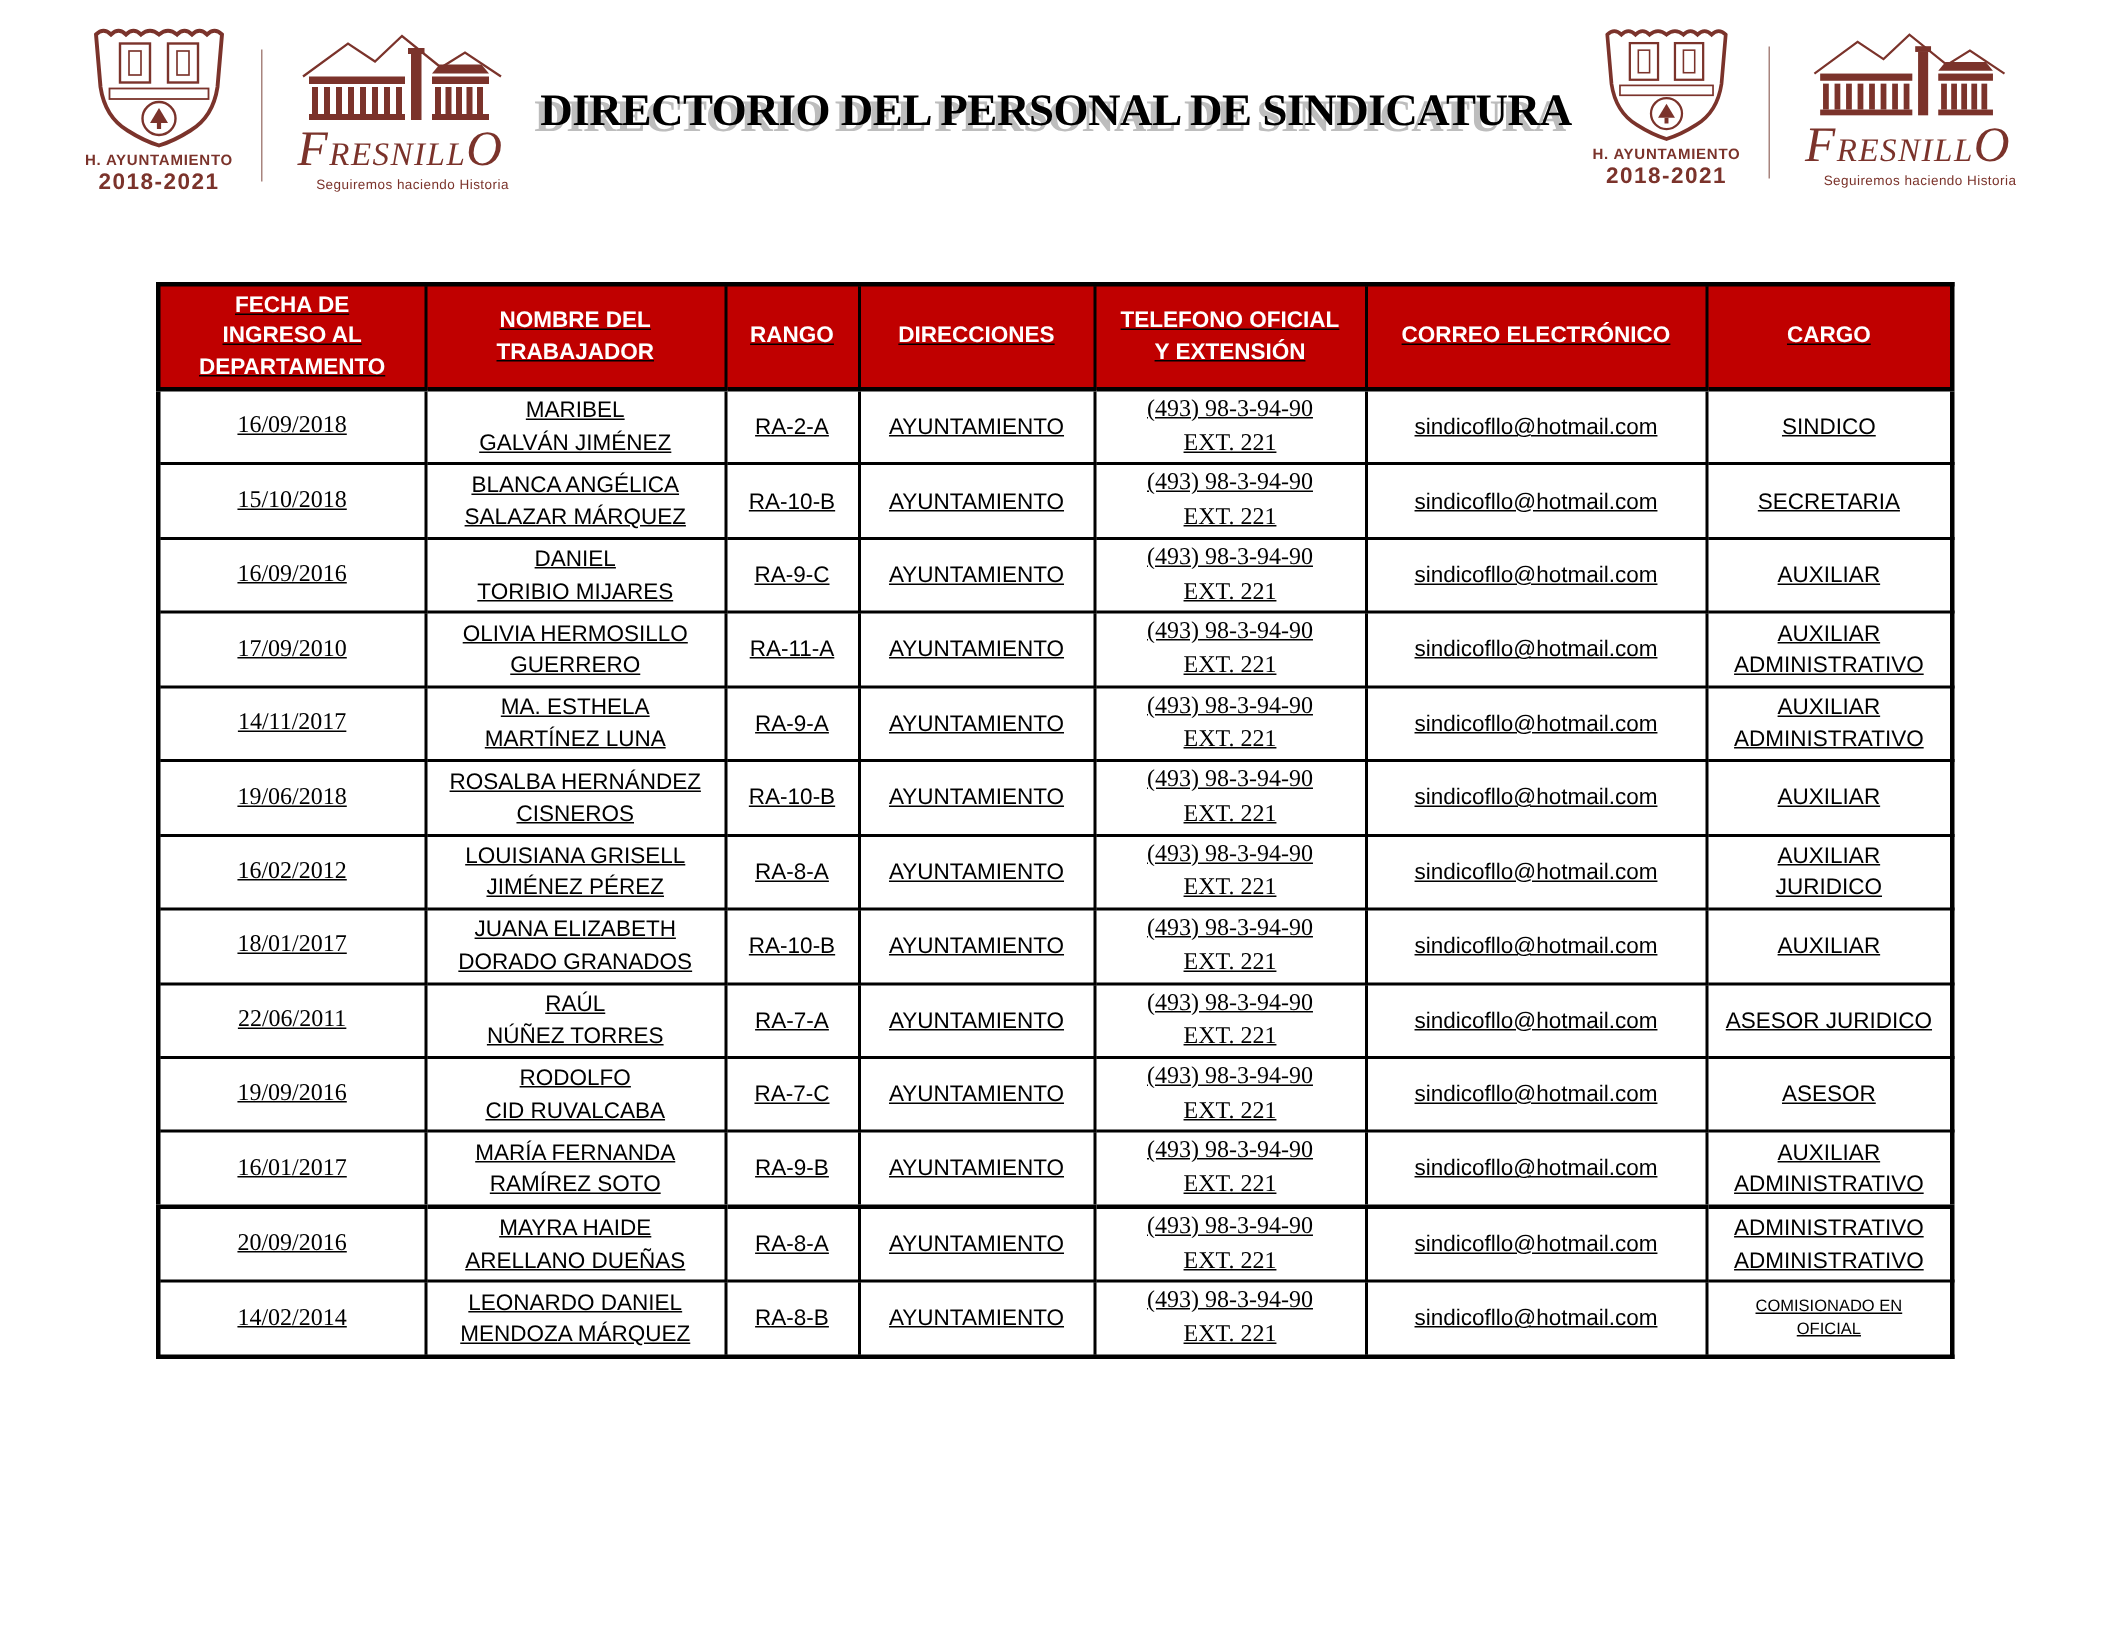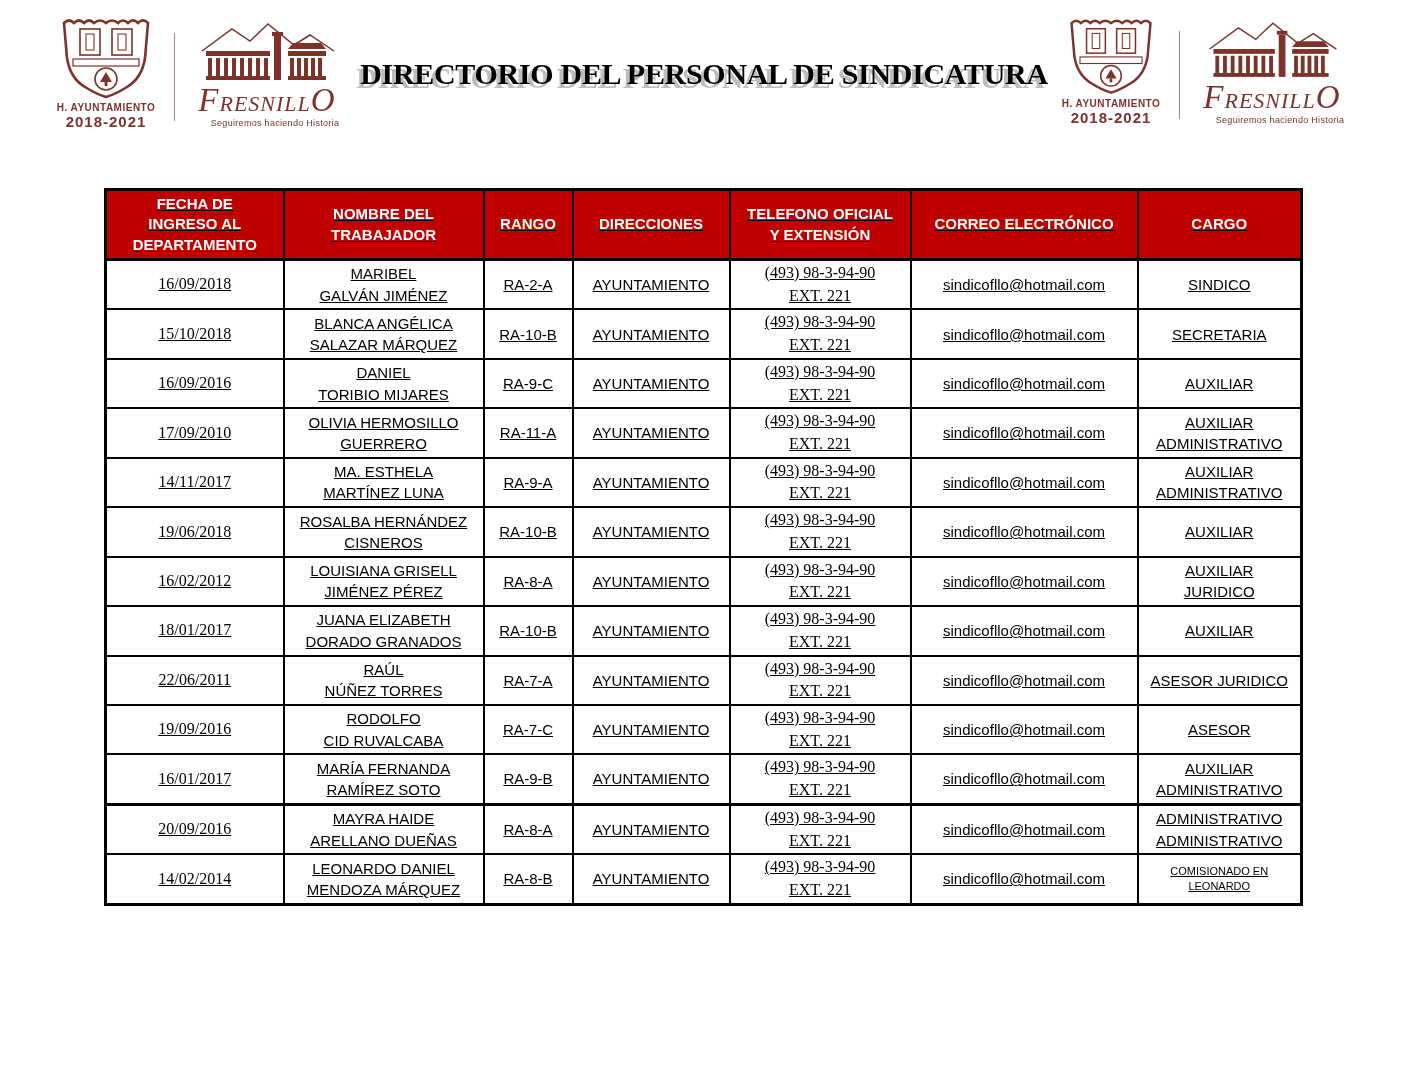--- a/index.html
+++ b/index.html
@@ -518,18 +518,18 @@
           </td>
           <td class="serif-cell">
             <div>(493) 98-3-94-90</div>
             <div>EXT. 221</div>
           </td>
           <td class="email-cell">
             <div>sindicofllo@hotmail.com</div>
           </td>
           <td class="cargo-small">
             <div>COMISIONADO EN</div>
-            <div>LEONARDO</div>
+            <div>OFICIAL</div>
           </td>
         </tr>
       </tbody>
   </table>
 </div>
 
 </body></html>

